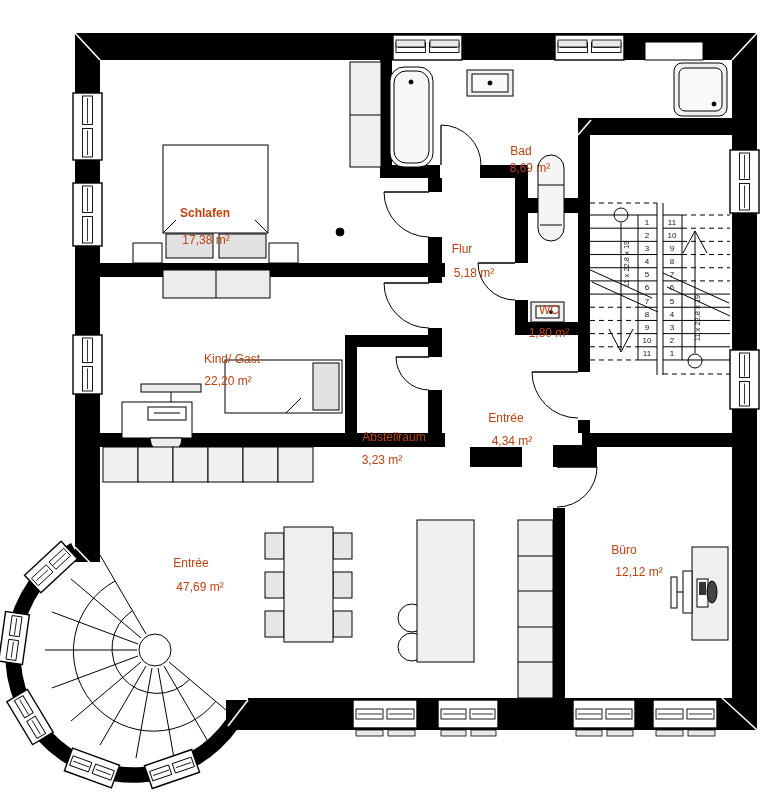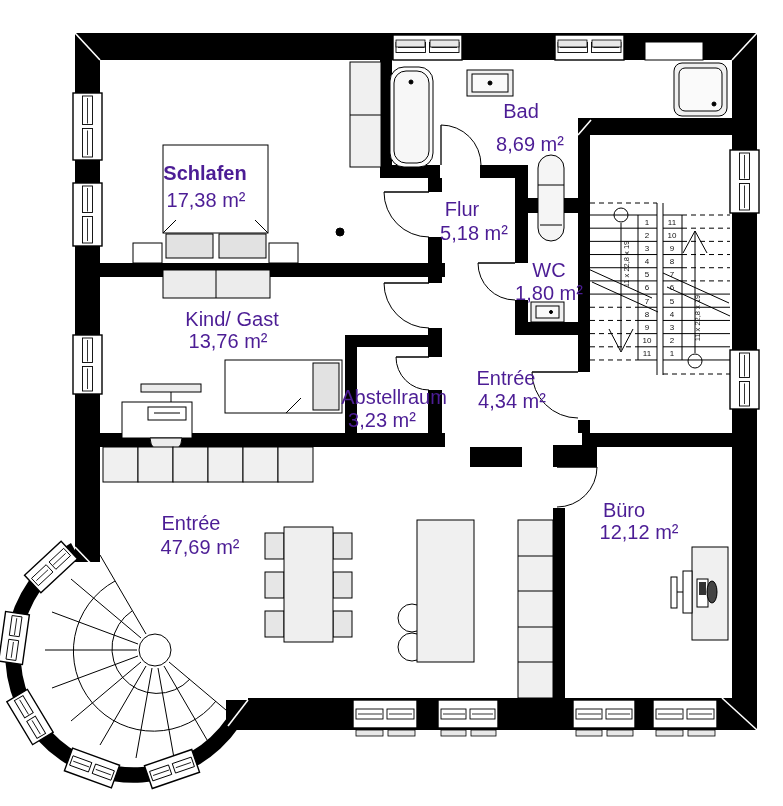--- a/index.html
+++ b/index.html
@@ -1,20 +1,20 @@
 <!DOCTYPE html>
 <html><head>
 <meta charset="utf-8">
 <style>
   html,body{margin:0;padding:0;background:#ffffff;}
   .canvas{position:relative;width:783px;height:806px;background:#ffffff;
           font-family:"Liberation Sans",sans-serif;overflow:hidden;}
   svg{position:absolute;left:0;top:0;}
   .room-label{position:absolute;transform:translate(-50%,-50%);
-              font-size:20px;color:#4c1d95;white-space:nowrap;line-height:1;}
+              font-size:12px;color:#c2410c;white-space:nowrap;line-height:1;margin-top:40px;}
 </style>
 </head>
 <body>
 
 <div class="canvas">
   <svg id="plan" width="783" height="806" viewBox="0 0 783 806">
       <path d="M 71,543 A 128 128 0 1 0 239,727 L 227,718 A 113 113 0 1 1 78,556 Z" fill="#000000"></path>
       <path d="M 132,611 A 45 45 0 1 0 190,679" fill="none" stroke="#000000" stroke-width="1"></path>
       <path d="M 115,581 A 80 80 0 1 0 216,701" fill="none" stroke="#000000" stroke-width="1"></path>
       <line x1="146" y1="634" x2="100" y2="555" stroke="#000000" stroke-width="1"></line>
@@ -322,27 +322,27 @@
       <line x1="757" y1="33" x2="732" y2="60" stroke="#ffffff" stroke-width="1.6"></line>
       <line x1="757" y1="730" x2="722" y2="698" stroke="#ffffff" stroke-width="1.6"></line>
       <line x1="75" y1="547" x2="99" y2="572" stroke="#ffffff" stroke-width="1.6"></line>
       <line x1="248" y1="700" x2="228" y2="726" stroke="#ffffff" stroke-width="1.6"></line>
       <line x1="578" y1="135" x2="591" y2="120" stroke="#ffffff" stroke-width="1.6"></line>
     </svg>
 
   <div class="room-label" style="left: 205px; top: 173px; font-weight: bold;">Schlafen</div>
   <div class="room-label" style="left: 206px; top: 200px;">17,38 m²</div>
   <div class="room-label" style="left: 521px; top: 111px;">Bad</div>
-  <div class="room-label" style="left: 530px; top: 144px; text-align: center;">8,69 m²</div>
+  <div class="room-label" style="left: 530px; top: 128px; text-align: center;">8,69 m²</div>
   <div class="room-label" style="left: 462px; top: 209px;">Flur</div>
   <div class="room-label" style="left: 474px; top: 233px;">5,18 m²</div>
   <div class="room-label" style="left: 549px; top: 270px;">WC</div>
   <div class="room-label" style="left: 549px; top: 293px; text-align: center;">1,80 m²</div>
   <div class="room-label" style="left: 232px; top: 319px;">Kind/ Gast</div>
-  <div class="room-label" style="left: 228px; top: 341px;">13,76 m²</div>
+  <div class="room-label" style="left: 228px; top: 341px;">22,20 m²</div>
   <div class="room-label" style="left: 394px; top: 397px;">Abstellraum</div>
   <div class="room-label" style="left: 382px; top: 420px;">3,23 m²</div>
   <div class="room-label" style="left: 506px; top: 378px;">Entrée</div>
   <div class="room-label" style="left: 512px; top: 401px;">4,34 m²</div>
   <div class="room-label" style="left: 191px; top: 523px;">Entrée</div>
   <div class="room-label" style="left: 200px; top: 547px;">47,69 m²</div>
   <div class="room-label" style="left: 624px; top: 510px;">Büro</div>
   <div class="room-label" style="left: 639px; top: 532px;">12,12 m²</div>
 </div>
 

